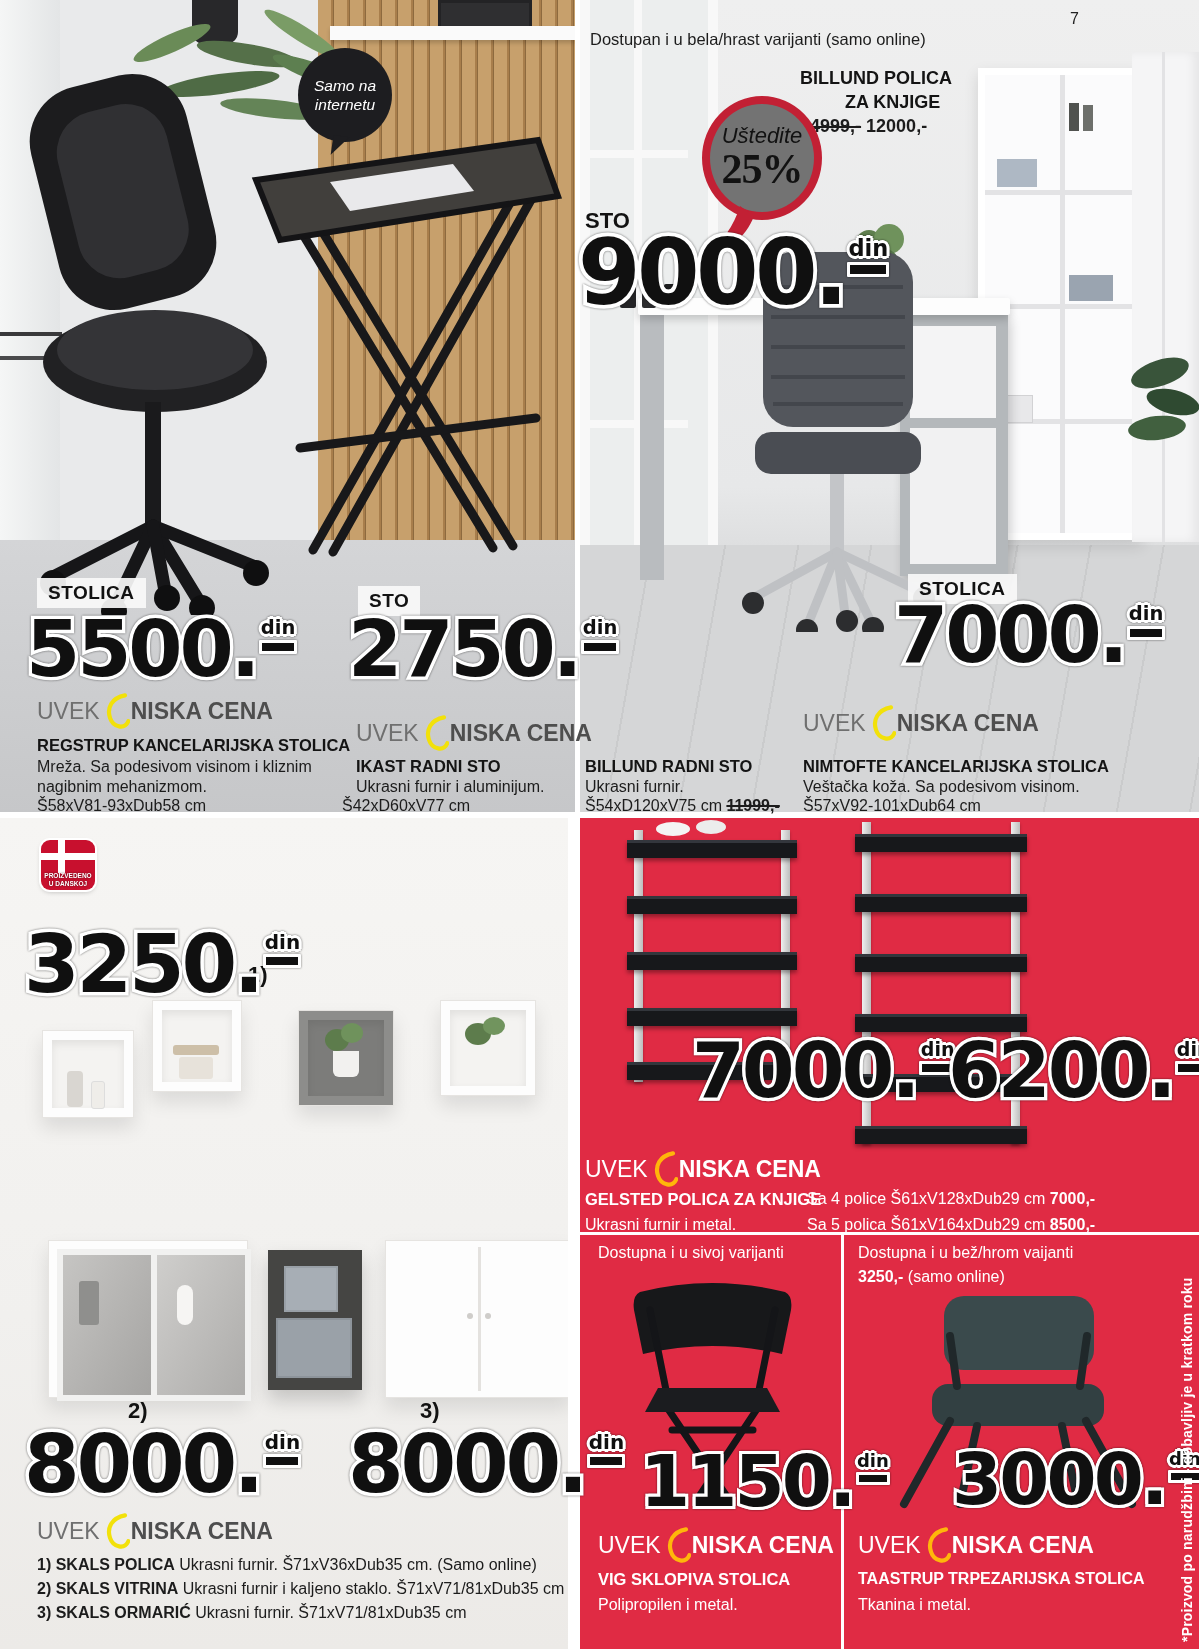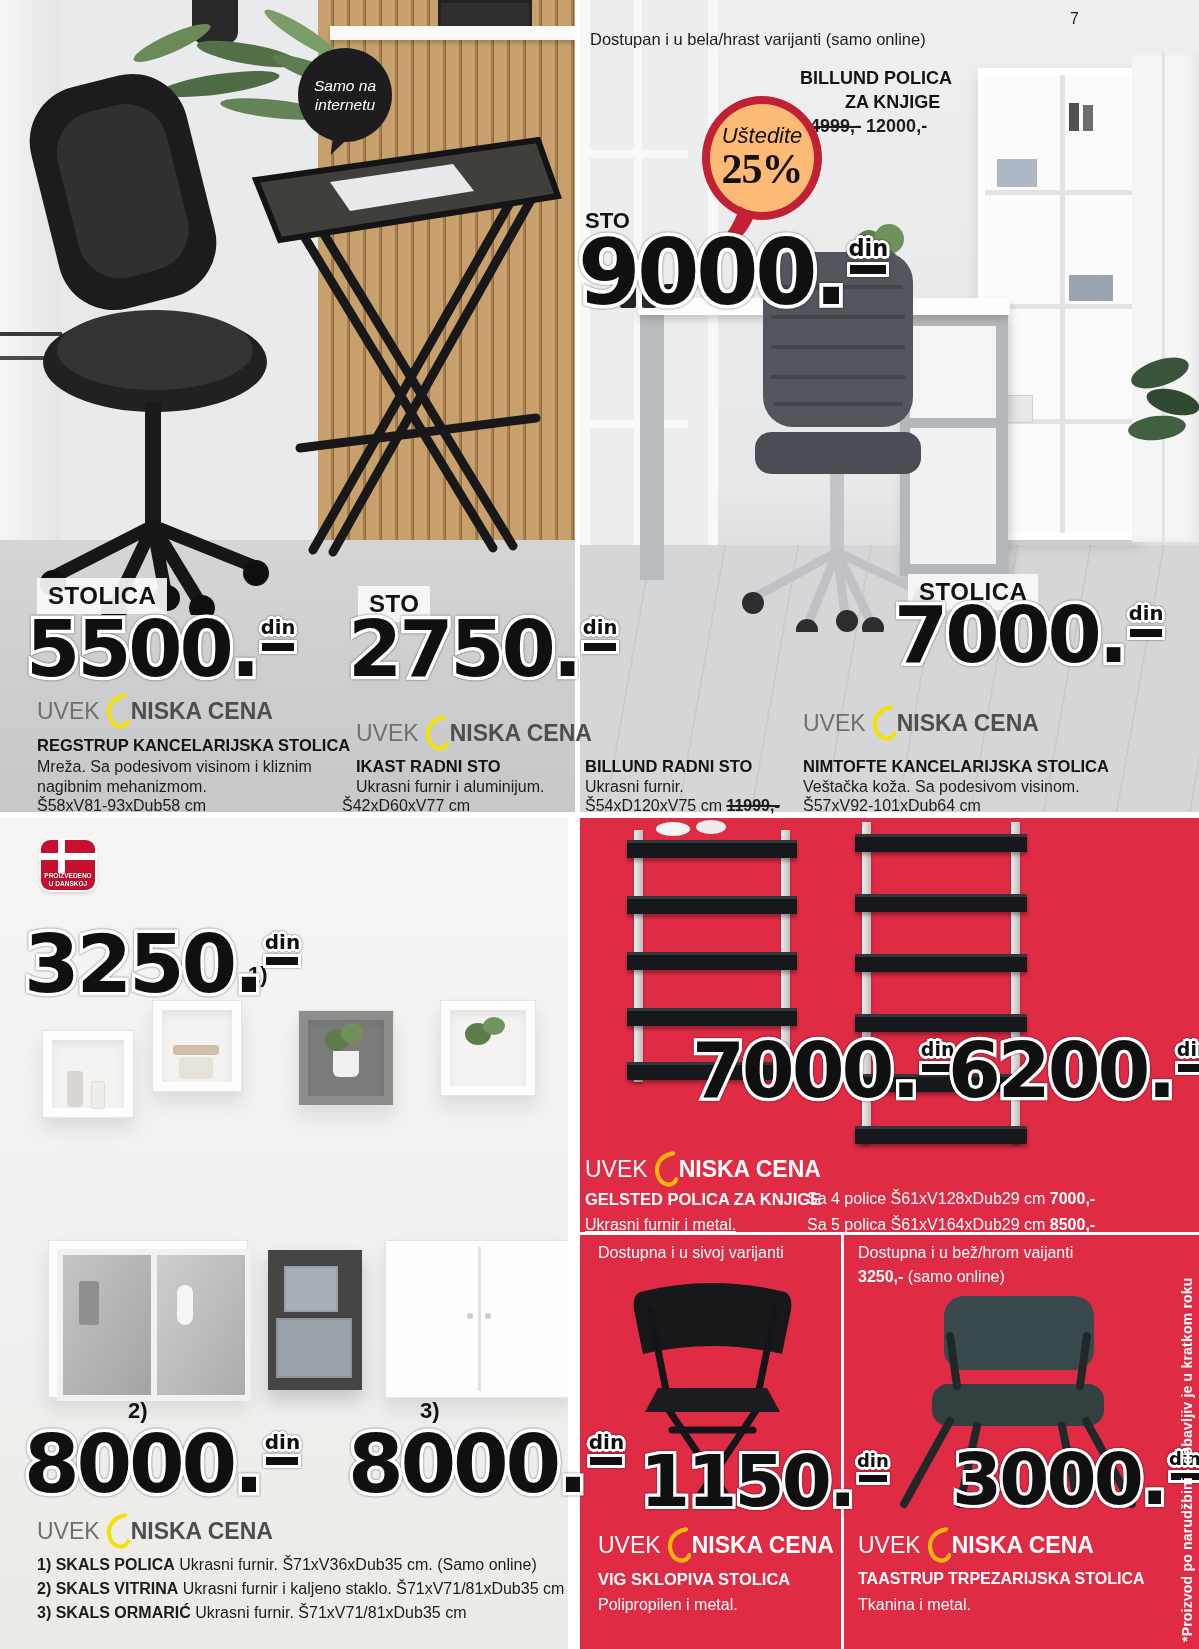--- a/index.html
+++ b/index.html
@@ -25,21 +25,21 @@
     -webkit-text-stroke:0.085em #fff;paint-order:stroke fill;
     text-shadow:-2px -2px 0 #fff,2px -2px 0 #fff,-2px 2px 0 #fff,2px 2px 0 #fff,0 -3px 0 #fff,0 3px 0 #fff,-3px 0 0 #fff,3px 0 0 #fff;
     filter:drop-shadow(0 0 1px rgba(0,0,0,0.55));}
   .pnum,.pdot{line-height:0.92;}
   .pcol{display:flex;flex-direction:column;align-items:center;gap:0.03em;margin-top:0.05em;margin-left:0.03em;}
   .pdin{font-size:0.25em;letter-spacing:0;line-height:1;-webkit-text-stroke:0.18em #fff;}
   .pbar{width:0.40em;height:0.10em;background:#101010;border:3px solid #fff;border-radius:1px;}
 
   
   .taglabel{position:absolute;background:rgba(248,248,248,0.92);color:#121212;font-weight:bold;
-    font-size:24px;padding:4px 11px;letter-spacing:0.5px;z-index:5;}
+    font-size:19px;padding:4px 11px;letter-spacing:0.5px;z-index:5;}
   .baretag{position:absolute;color:#121212;font-weight:bold;font-size:22px;z-index:5;}
 
   
   .unc{position:absolute;display:flex;align-items:center;font-size:23px;z-index:5;white-space:nowrap;}
   .unc .u{color:#6f6f6f;font-weight:400;}
   .unc .sw{width:25px;height:44px;margin:2px 1px 0 5px;}
   .unc .n{font-weight:bold;color:#4e4e4e;}
   .unc.on-red .u,.unc.on-red .n{color:#fff;}
   .unc .sw path{stroke:#f2e10a;}
   .unc.on-red .sw path{stroke:#ffb60a;}
@@ -50,21 +50,21 @@
   .white{color:#fff !important;}
   .strike{text-decoration:line-through;text-decoration-thickness:2px;}
   .bold{font-weight:bold;}
 
   
   .bubble-dark{position:absolute;width:94px;height:94px;border-radius:50%;background:#1d1d20;z-index:6;
     display:flex;flex-direction:column;align-items:center;justify-content:center;color:#fff;
     font-style:italic;font-size:15.5px;line-height:1.25;}
   .bubble-dark .tail{position:absolute;left:34px;bottom:-14px;width:0;height:0;
     border-top:20px solid #1d1d20;border-right:16px solid transparent;transform:rotate(8deg);}
-  .bubble-save{position:absolute;width:104px;height:108px;border-radius:50%;background:#fdba74;border:8px solid #c22034;
+  .bubble-save{position:absolute;width:104px;height:108px;border-radius:50%;background:#737373;border:8px solid #c22034;
     z-index:6;display:flex;flex-direction:column;align-items:center;justify-content:center;color:#121212;}
   .bubble-save .w{font-style:italic;font-size:22px;line-height:1;}
   .bubble-save .p{font-weight:bold;font-size:42px;line-height:1.05;font-family:Liberation Serif, serif;letter-spacing:-1px;}
   .dkbadge{position:absolute;width:54px;height:50px;border-radius:9px;background:#c8102e;overflow:hidden;
     box-shadow:0 0 0 2px #fff,0 2px 5px rgba(0,0,0,0.25);z-index:6;}
   .dkcrossH{position:absolute;left:0;top:13px;width:54px;height:7px;background:#fff;}
   .dkcrossV{position:absolute;left:17px;top:0;width:7px;height:33px;background:#fff;}
   .dktext{position:absolute;left:0;bottom:2px;width:54px;text-align:center;color:#fff;font-size:6.5px;
     font-weight:bold;line-height:1.25;text-shadow:0 0 2px rgba(0,0,0,0.6);}
 
@@ -453,21 +453,21 @@
       </span>
   </div>
   <div class="unc on-red" style="left:585px;top:1146px;">
     <span class="u">UVEK</span>
     <span class="sw"><svg width="25" height="44" viewBox="0 0 30 46">
           <path d="M24 3 C8 6 2 18 6 30 C10 42 24 44 28 34" fill="none" stroke-width="5" stroke-linecap="round"></path>
         </svg></span>
     <span class="n">NISKA CENA</span>
   </div>
   <div class="pname white" style="left:585px;top:1190px;">GELSTED POLICA ZA KNJIGE</div>
-  <div class="ptext white" style="left:585px;top:1216px;text-decoration:underline;">Ukrasni furnir i metal.</div>
+  <div class="ptext white" style="left:585px;top:1216px;">Ukrasni furnir i metal.</div>
   <div class="ptext white" style="left:807px;top:1190px;">
     <span>Sa 4 police Š61xV128xDub29 cm </span><span class="bold">7000,-</span>
   </div>
   <div class="ptext white" style="left:807px;top:1216px;">
     <span>Sa 5 polica Š61xV164xDub29 cm </span><span class="bold">8500,-</span>
   </div>
 
   <div class="divider" style="left:580px;top:1232px;width:619px;height:3px;"></div>
   <div class="divider" style="left:841px;top:1235px;width:3px;height:414px;"></div>
 

